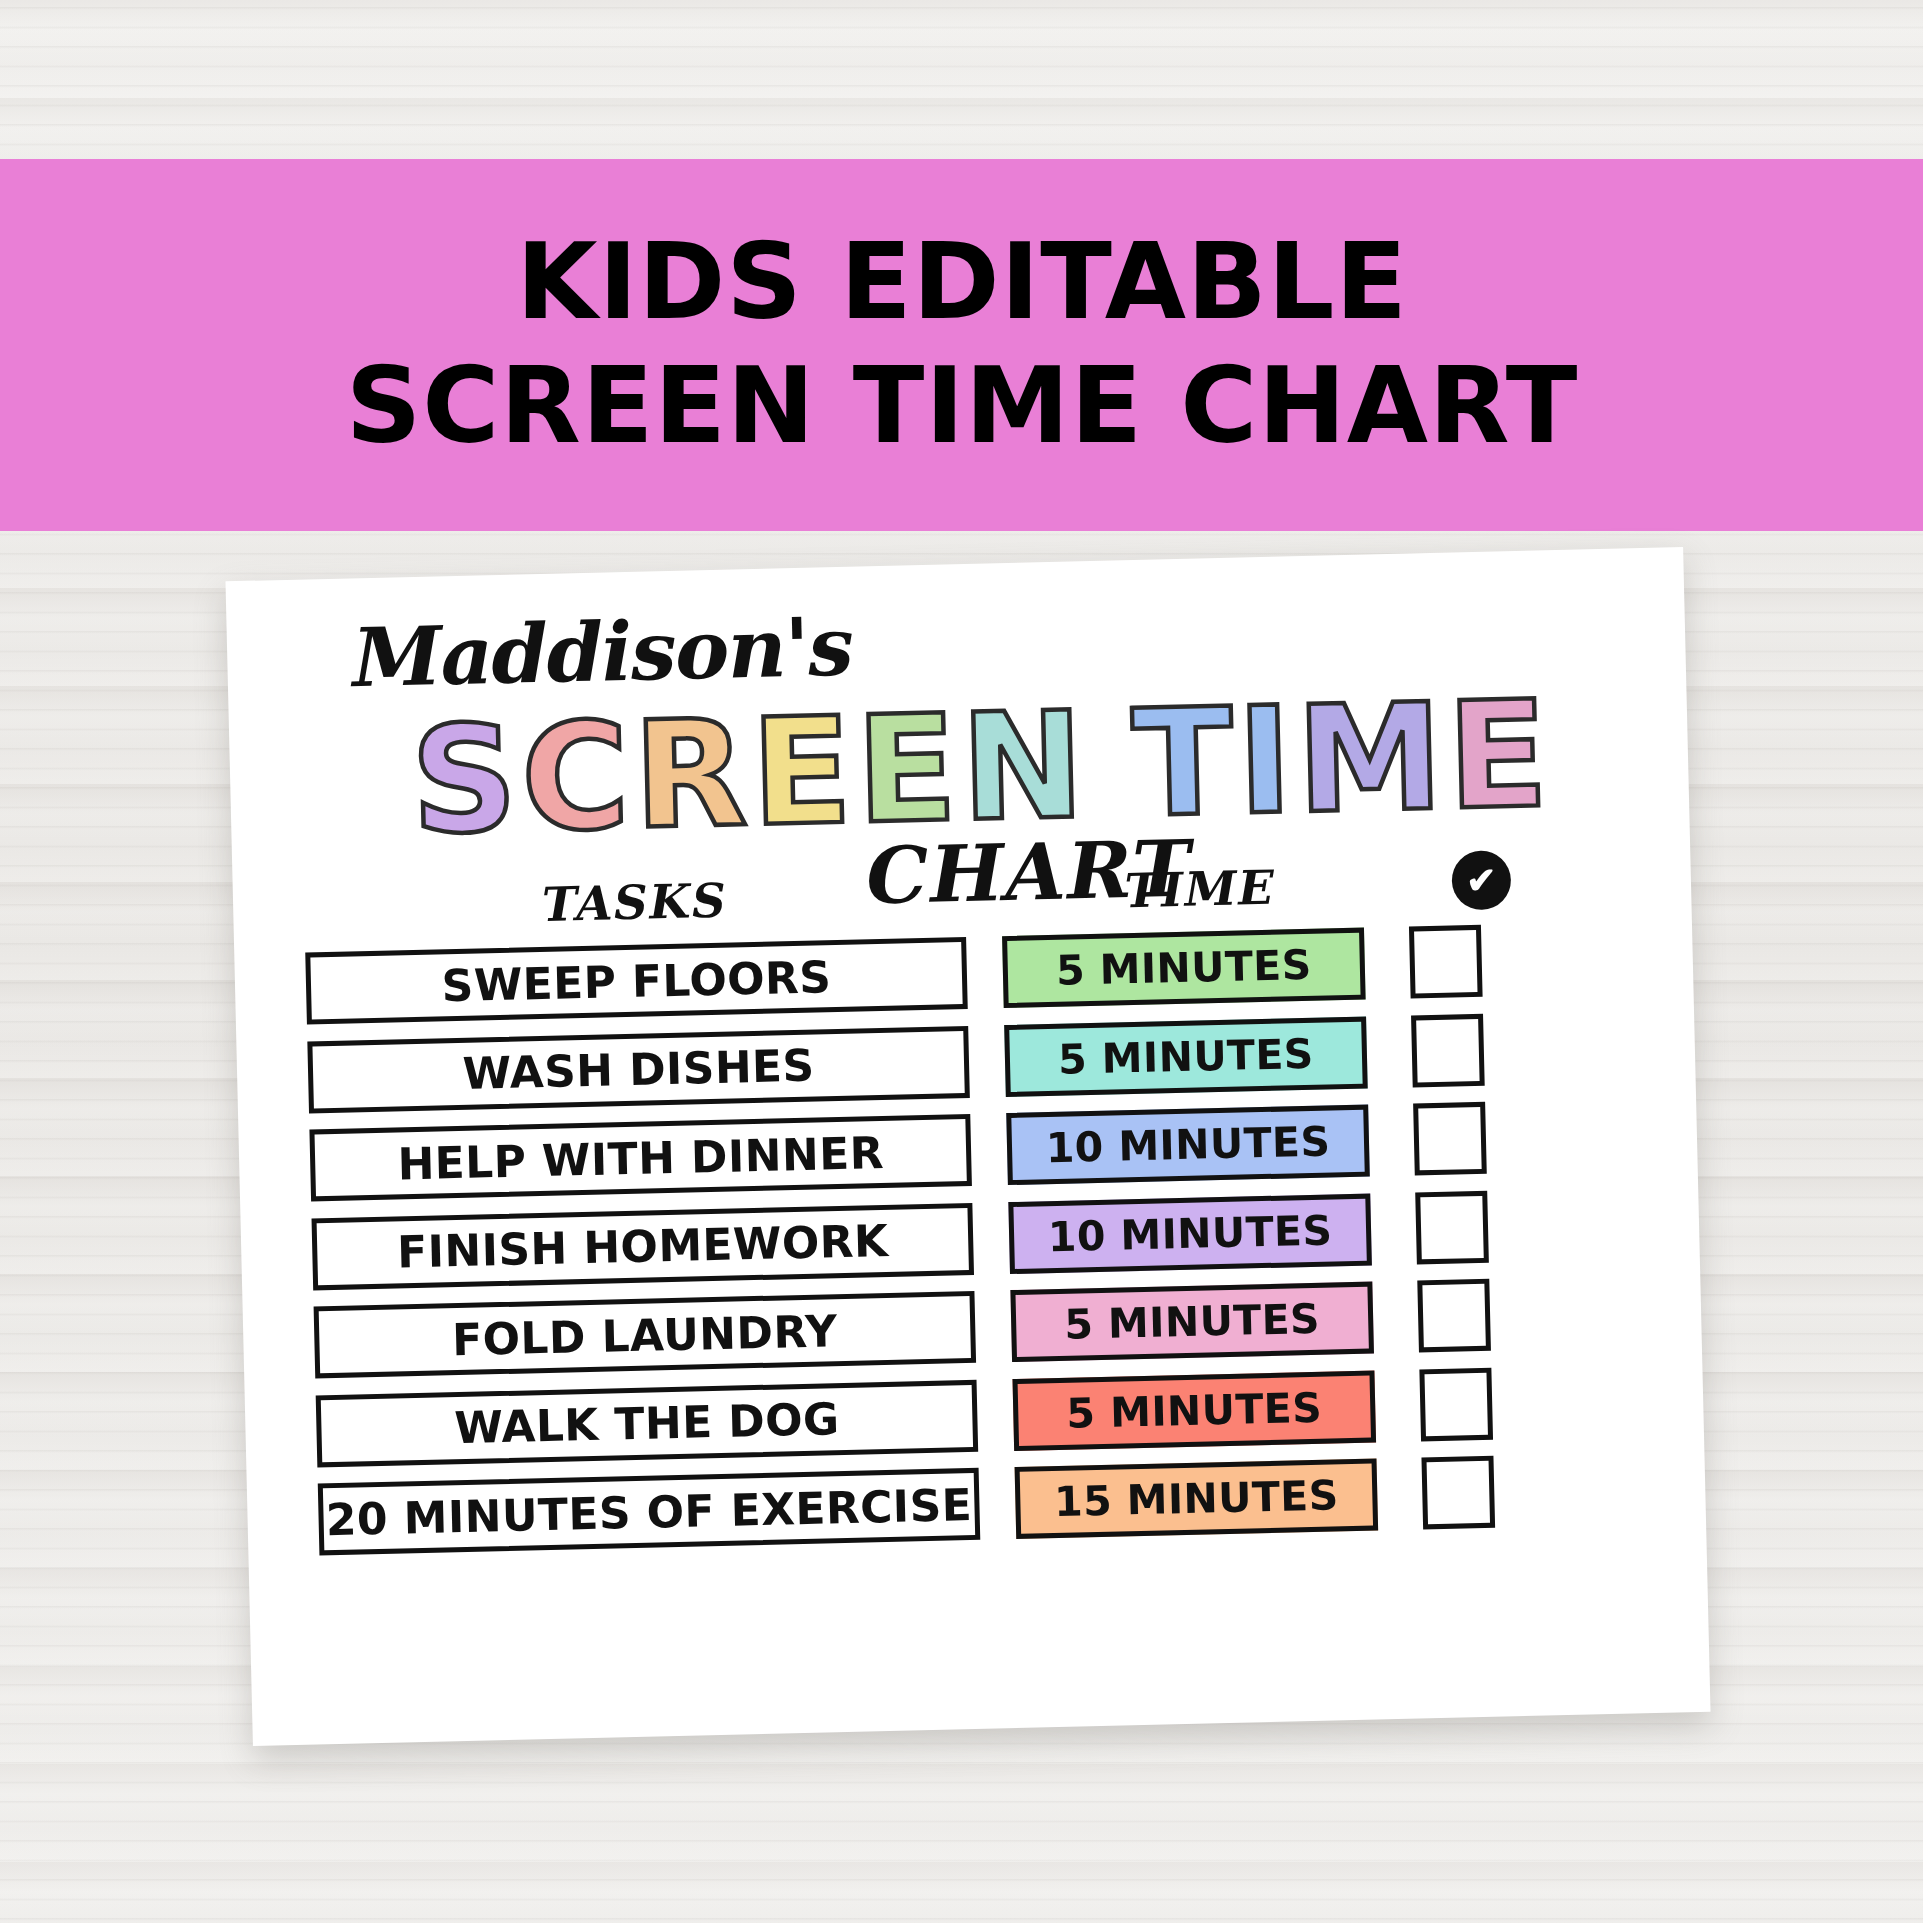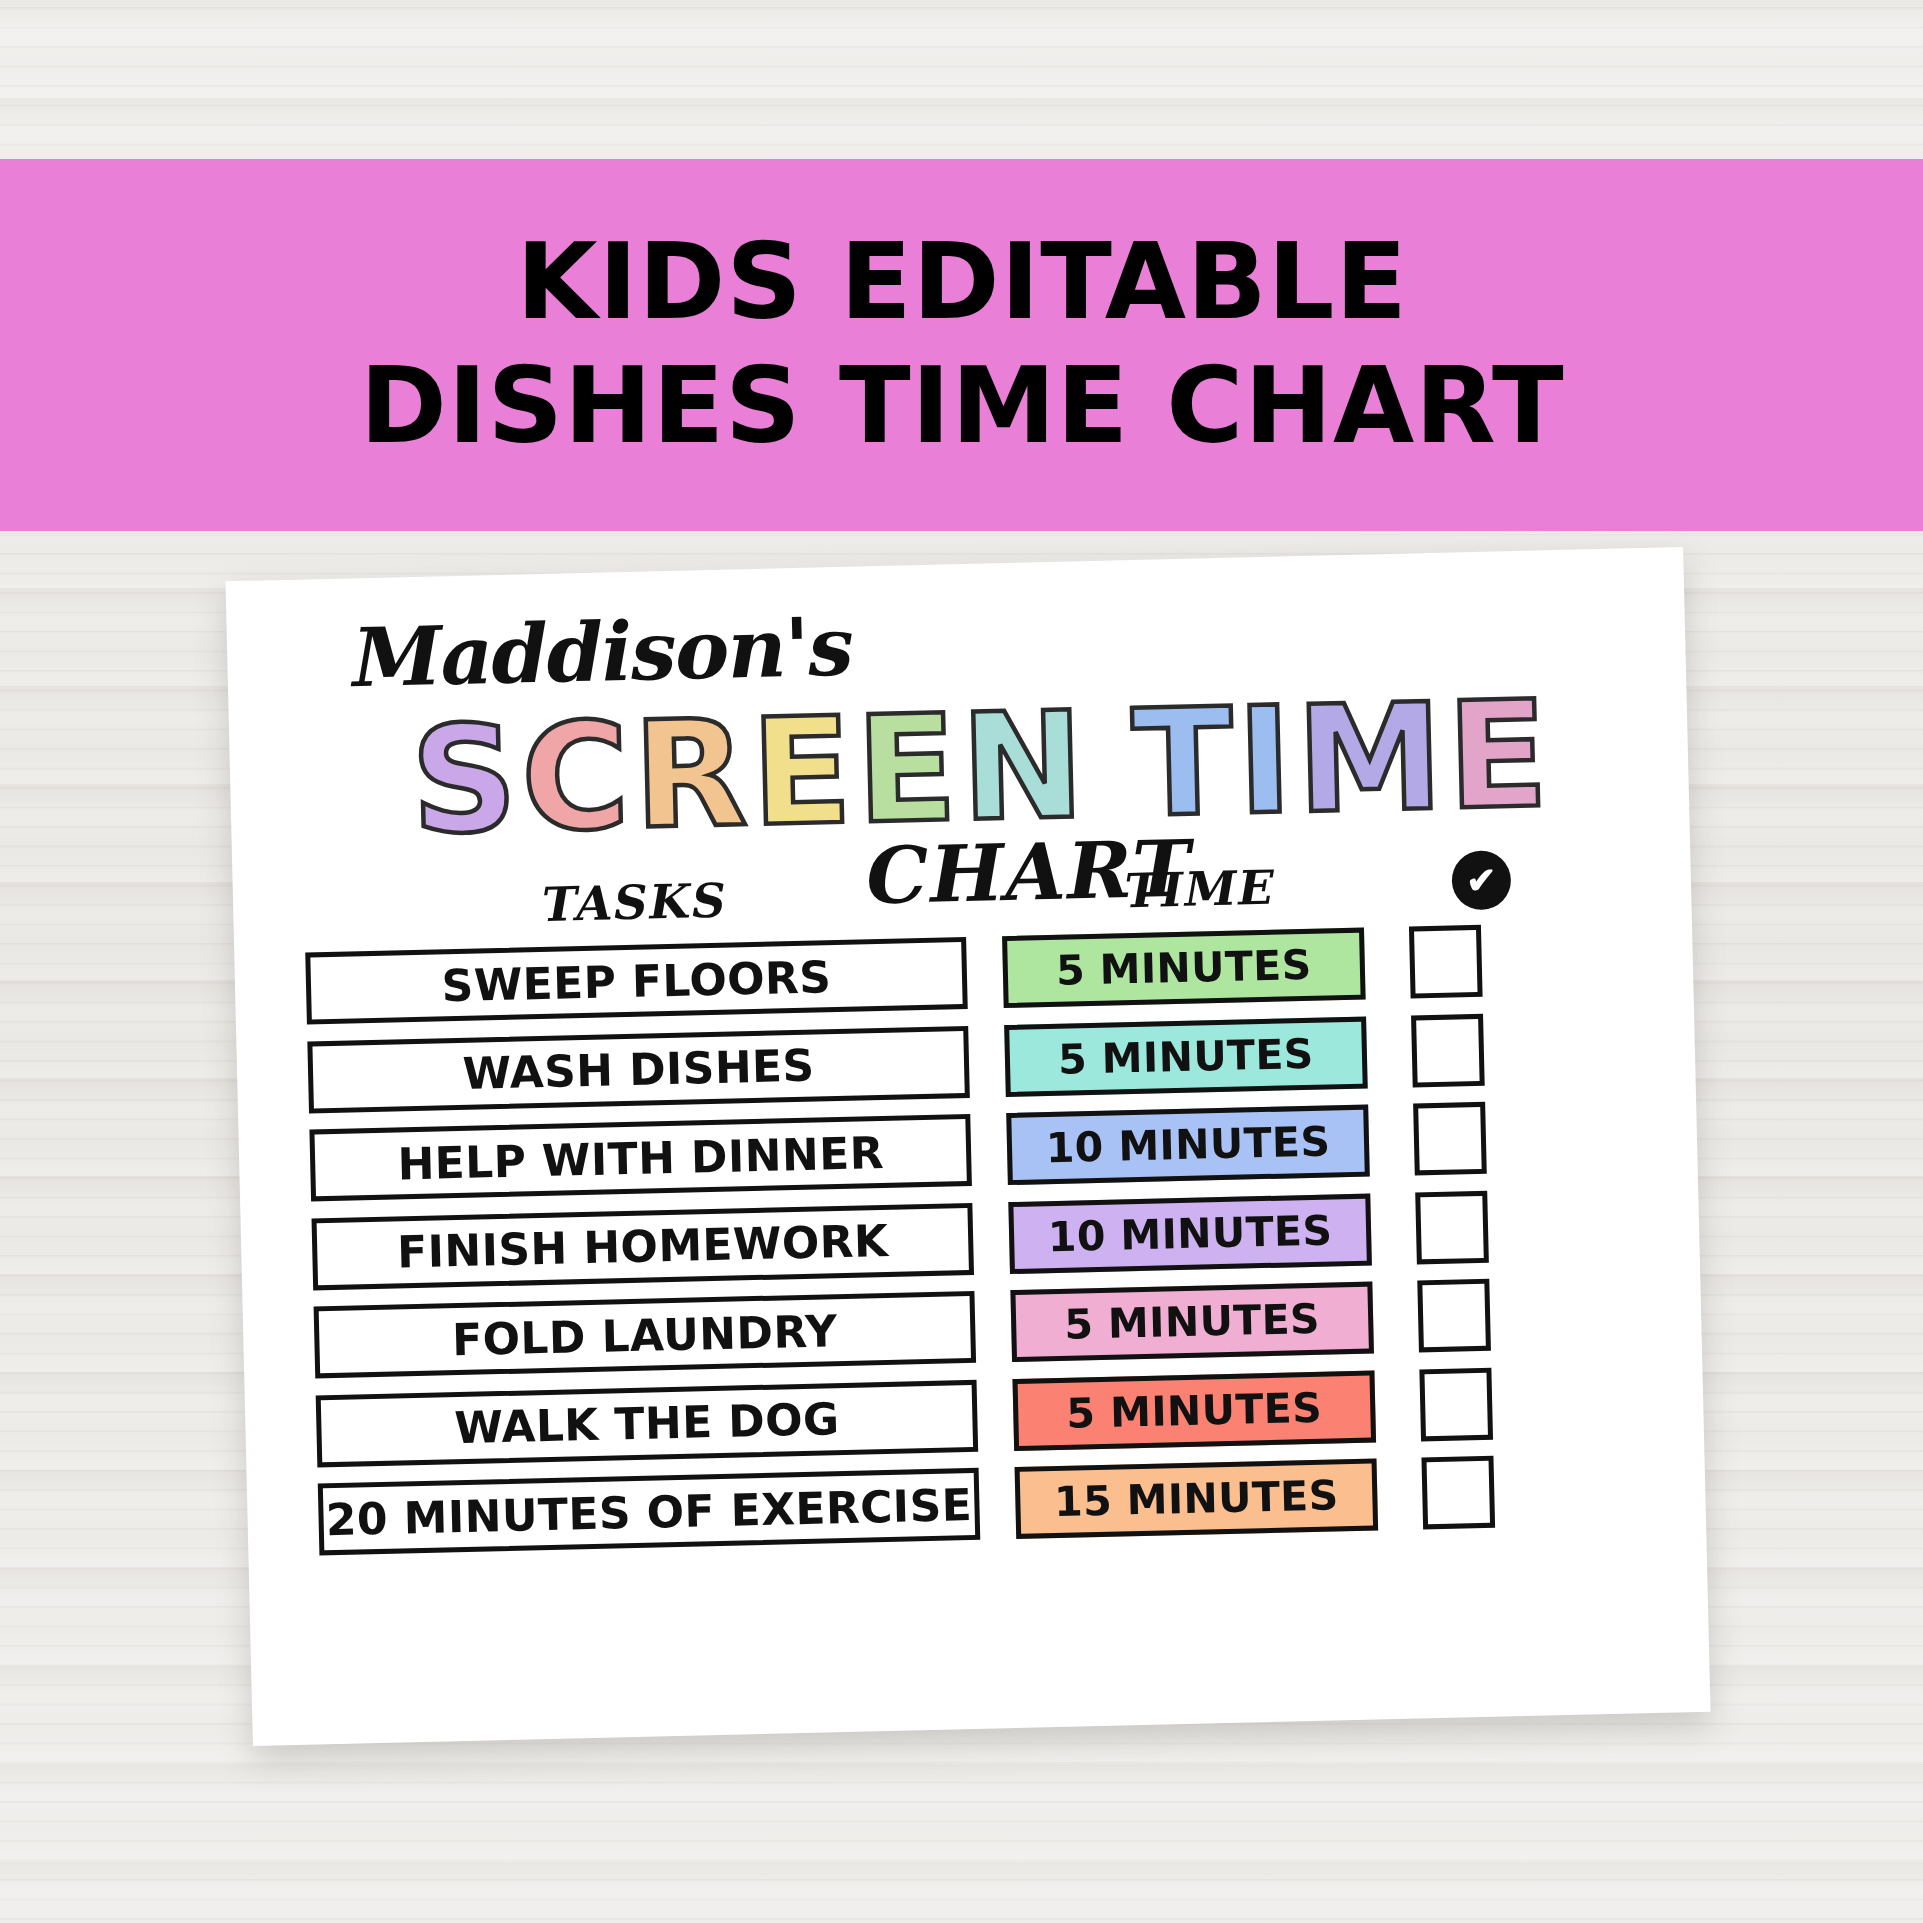--- a/index.html
+++ b/index.html
@@ -219,21 +219,21 @@
     box-sizing: border-box;
   }
 </style>
 </head>
 <body>
 
 <div class="bg"></div>
 
 <div class="banner">
   <div class="banner-line">KIDS EDITABLE</div>
-  <div class="banner-line">DISHES TIME CHART</div>
+  <div class="banner-line">SCREEN TIME CHART</div>
 </div>
 
 <div class="card">
   <div class="card-inner">
 
     <div class="name-script">Maddison's</div>
 
     <div class="big-title" id="bigTitle"><span class="ltr" style="color: rgb(201, 167, 232);">S</span><span class="ltr" style="color: rgb(240, 166, 166);">C</span><span class="ltr" style="color: rgb(242, 196, 143);">R</span><span class="ltr" style="color: rgb(242, 223, 140);">E</span><span class="ltr" style="color: rgb(185, 223, 160);">E</span><span class="ltr" style="color: rgb(168, 221, 216);">N</span><span class="sp"></span><span class="ltr" style="color: rgb(155, 189, 240);">T</span><span class="ltr" style="color: rgb(155, 189, 240);">I</span><span class="ltr" style="color: rgb(179, 169, 230);">M</span><span class="ltr" style="color: rgb(227, 164, 201);">E</span></div>
 
     <div class="chart-word">CHART</div>

